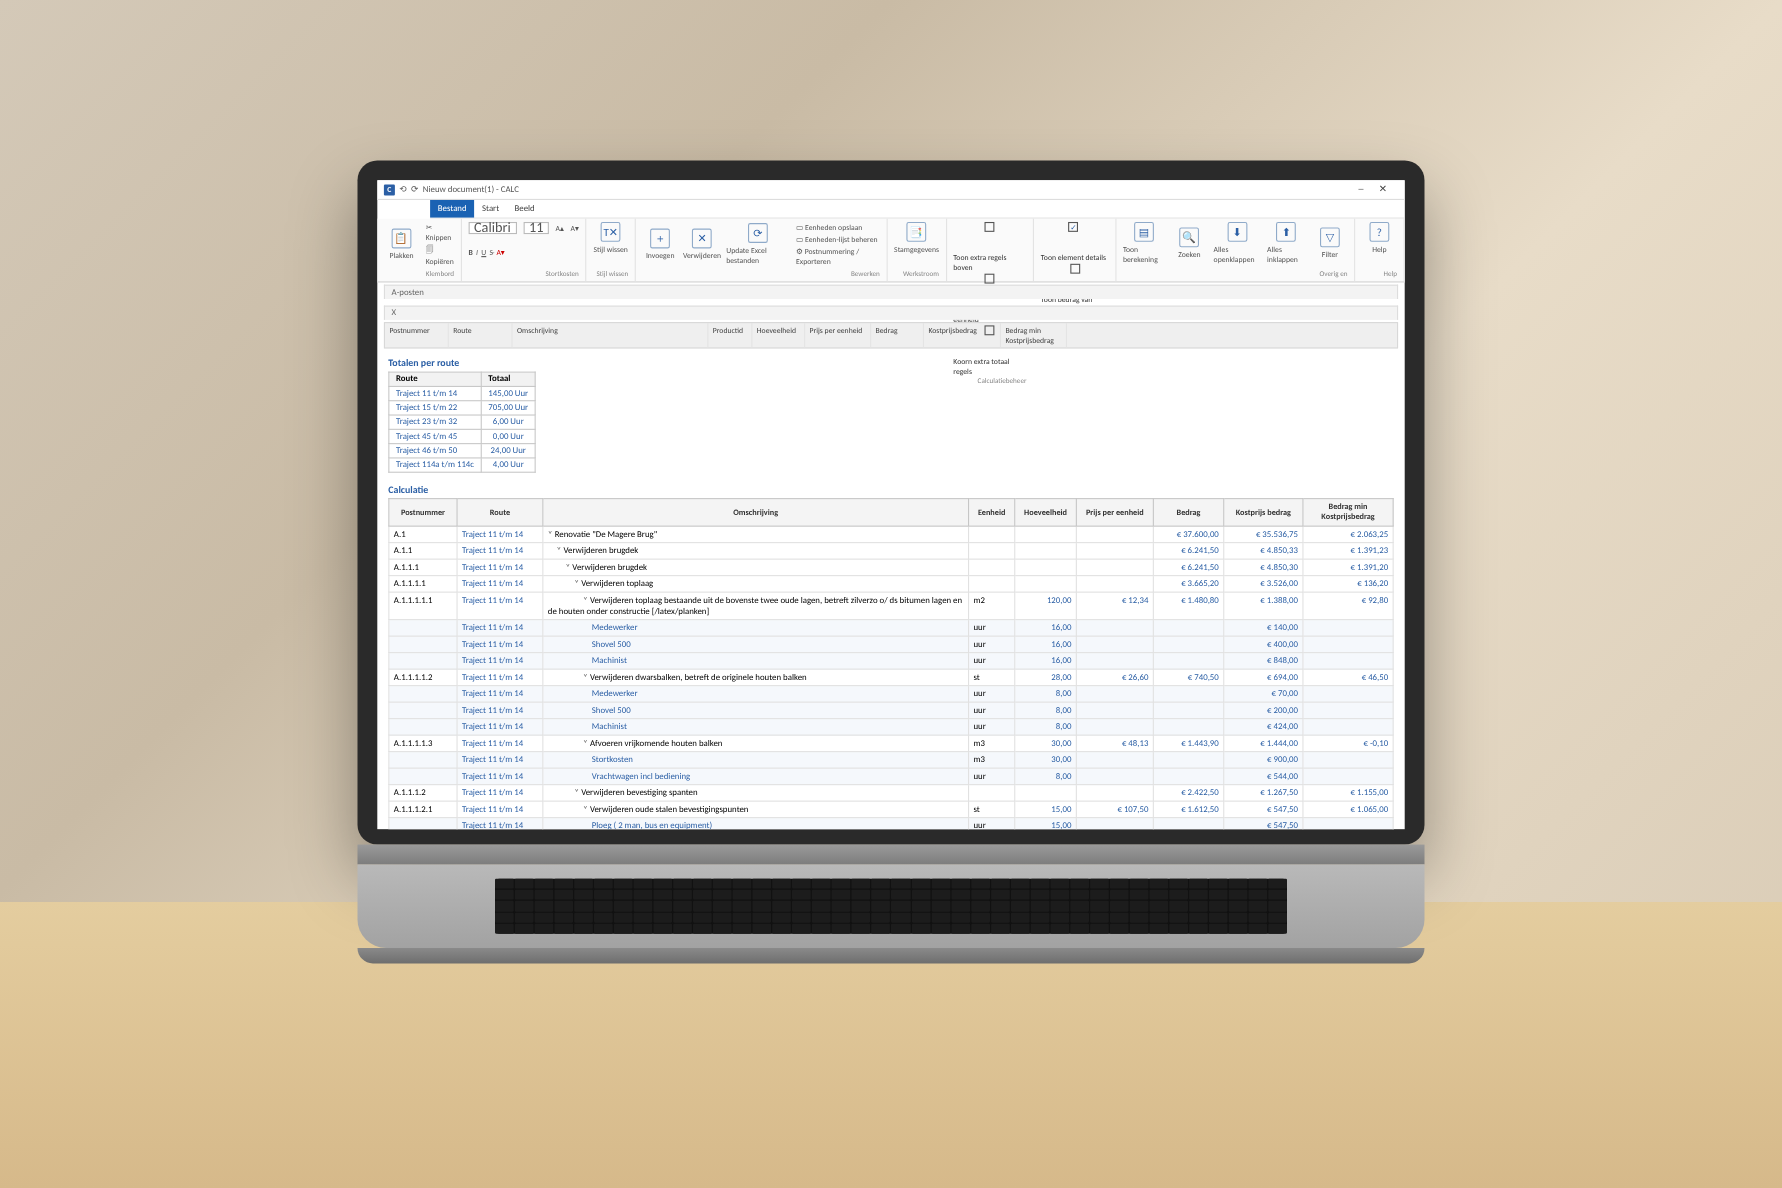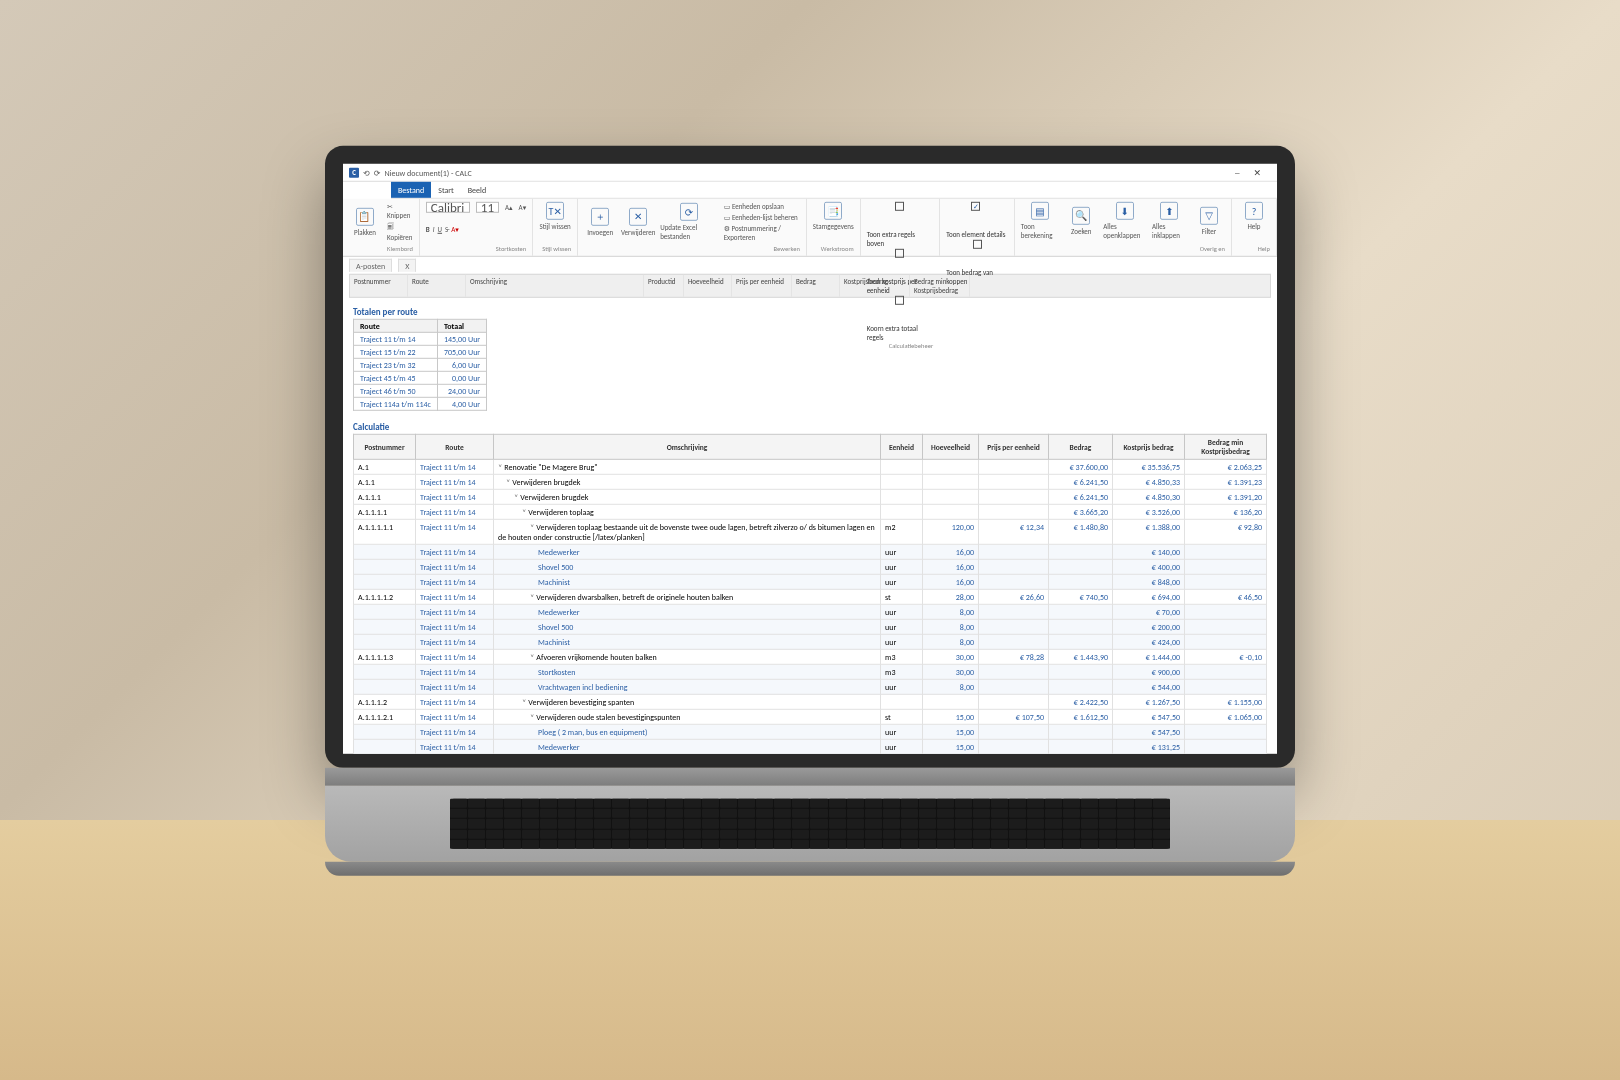--- a/index.html
+++ b/index.html
@@ -50,21 +50,21 @@
 
   .content { padding:6px 10px 10px; display:flex; flex-direction:column; gap:8px;}
   .tabstrip{display:flex; gap:6px; font-size:8px; color:#666;}
   .tabstrip span{padding:1px 6px; border:1px solid #ddd; border-bottom:none; background:#f3f3f3;}
   .colhdrs { display:grid; grid-template-columns:58px 58px 178px 40px 48px 60px 48px 70px 60px; background:#efefef; border:1px solid #d8d8d8; font-size:7px; color:#444;}
   .colhdrs >div{padding:2px 4px; border-right:1px solid #e4e4e4;}
   h4.section { color:#2b5fa5; font-size:9px; font-weight:600; margin:2px 0;}
   table.mini { border-collapse:collapse; font-size:8px; }
   table.mini th, table.mini td { border:1px solid #c8c8c8; padding:1px 6px; }
   table.mini th { background:#f2f2f2; font-weight:600; text-align:left;}
-  table.mini td.num { text-align:right; color:#2b5fa5;margin-left:10px;}
+  table.mini td.num { text-align:center; color:#2b5fa5;margin-left:10px;}
   a.link { color:#2b5fa5; text-decoration:none; }
 
   table.calc { width:100%; border-collapse:collapse; font-size:8px; }
   table.calc th { border:1px solid #c6c6c6; background:#f4f4f4; font-weight:600; padding:3px 4px; font-size:7.5px; color:#333;}
   table.calc td { border:1px solid #e1e1e1; padding:2px 4px; vertical-align:top;}
   table.calc td.num { text-align:right; color:#2b5fa5;}
   table.calc tr.alt td { background:#f5f8fc;}
   .chev { color:#666; margin-right:2px;}
   .ind1{padding-left:8px;} .ind2{padding-left:16px;} .ind3{padding-left:24px;} .ind4{padding-left:32px;} .ind5{padding-left:40px;}
 </style>
@@ -214,21 +214,21 @@
         </div>
         <div class="group">
           <div class="rbtn">
               <span class="ic">?</span>
               <span>Help</span>
             </div>
           <div class="label">Help</div>
         </div>
       </div>
 
-      <div class="tabstrip" style="padding:2px 6px 0;">
+      <div class="tabstrip" style="padding:2px 6px 0;flex-direction:column;">
         <span>A-posten</span>
         <span>X</span>
       </div>
       <div class="colhdrs" style="margin:2px 6px 0;">
         <div>Postnummer</div>
           <div>Route</div>
           <div>Omschrijving</div>
         <div>Productid</div>
           <div>Hoeveelheid</div>
           <div>Prijs per eenheid</div>
@@ -436,21 +436,21 @@
                   <td class="num"></td>
                   <td class="num">€ 424,00</td>
                   <td class="num"></td>
                 </tr>
                 <tr>
                   <td>A.1.1.1.1.3</td>
                   <td><a class="link">Traject 11 t/m 14</a></td>
                   <td><span class="ind4"><span class="chev">˅</span>Afvoeren vrijkomende houten balken</span></td>
                   <td>m3</td>
                   <td class="num">30,00</td>
-                  <td class="num">€ 78,28</td>
+                  <td class="num">€ 48,13</td>
                   <td class="num">€ 1.443,90</td>
                   <td class="num">€ 1.444,00</td>
                   <td class="num">€ -0,10</td>
                 </tr>
                 <tr class="alt">
                   <td></td>
                   <td><a class="link">Traject 11 t/m 14</a></td>
                   <td><span class="ind5"><a class="link">Stortkosten</a></span></td>
                   <td>m3</td>
                   <td class="num">30,00</td>

